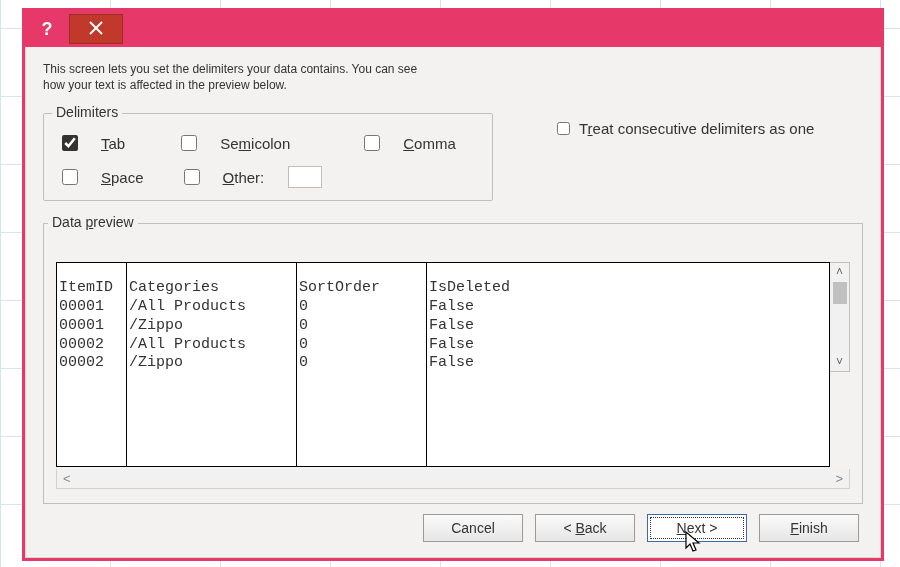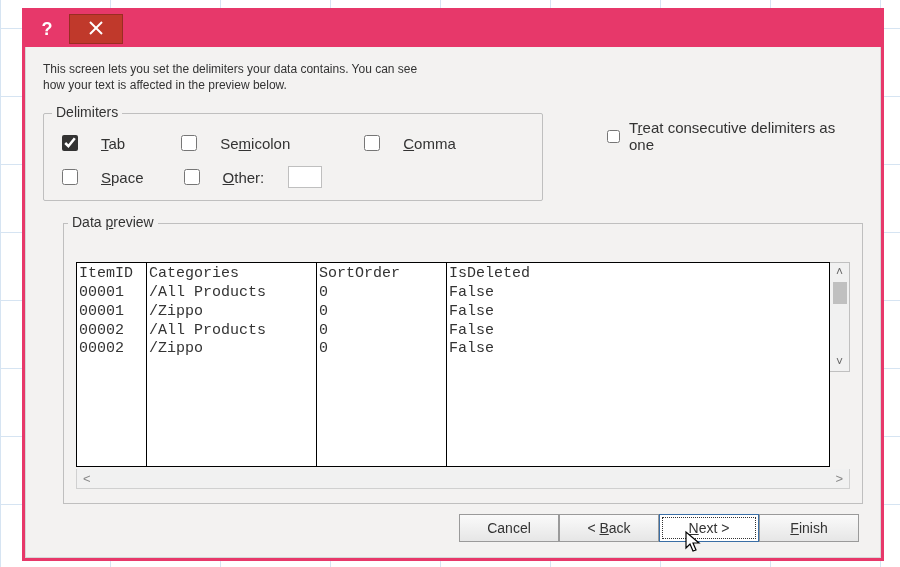--- a/index.html
+++ b/index.html
@@ -86,21 +86,21 @@
     margin-top:6px;
   }
   .fieldset .legend-label {
     position:absolute; top:-10px; left:8px;
     background:#f3f2f1;
     padding:0 4px;
     font-size:14px;
     color:#333;
   }
   .delimiters-box {
-    width: 500px;
+    width: 450px;
   }
   .delim-grid {
     display:flex;
     flex-direction:column;
     gap: 12px;
   }
   .delim-row { display:flex; gap: 30px; align-items:center; }
   .chk { display:flex; align-items:center; gap:20px; font-size:15px; }
   .chk input[type=checkbox] {
     width:16px; height:16px;
@@ -143,21 +143,20 @@
 
   
   .preview-group {
     border:1px solid #bfbfbf;
     position:relative;
     margin-top: 22px;
     padding: 38px 12px 14px 12px;
     flex:1;
     display:flex;
     flex-direction:column;
-    margin-left:20px;
   }
   .preview-group .legend-label {
     position:absolute; top:-10px; left:4px;
     background:#f3f2f1;
     padding:0 4px;
     font-size:14px;
   }
 
   .preview-table-wrap {
     display:flex;
@@ -168,21 +167,21 @@
     border:1px solid #000;
     background:#fff;
     overflow:hidden;
     display:flex;
   }
   .pv-col {
     border-right:1px solid #000;
     font-family: "Courier New", monospace;
     font-size: 15px;
     line-height: 1.25;
-    padding: 2px 6px 2px 2px;
+    padding: 16px 6px 2px 2px;
     white-space: pre;
   }
   .pv-col:last-child { border-right:none; flex:1; }
   .vscroll {
     width: 20px;
     background:#f1f1f1;
     border:1px solid #c0c0c0;
     border-left:none;
     position:relative;
     display:flex; flex-direction:column; align-items:center;
@@ -206,21 +205,21 @@
     display:flex; align-items:center; justify-content:space-between;
     padding:0 6px;
     color:#888;
     font-size:13px;
     margin-top:2px;
   }
 
   .button-row {
     display:flex;
     justify-content:flex-end;
-    gap: 0;
+    gap: 12px;
     padding: 10px 4px 8px 0;
     align-items: flex-end;
   }
   .btn {
     min-width: 100px;
     height: 28px;
     background: linear-gradient(to bottom, #fafafa, #e6e6e6);
     border: 1px solid #9a9a9a;
     font-size: 14px;
     display:flex; align-items:center; justify-content:center;

